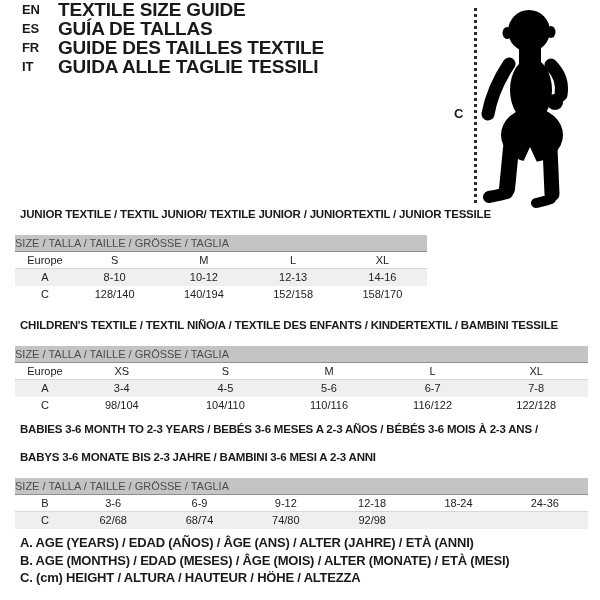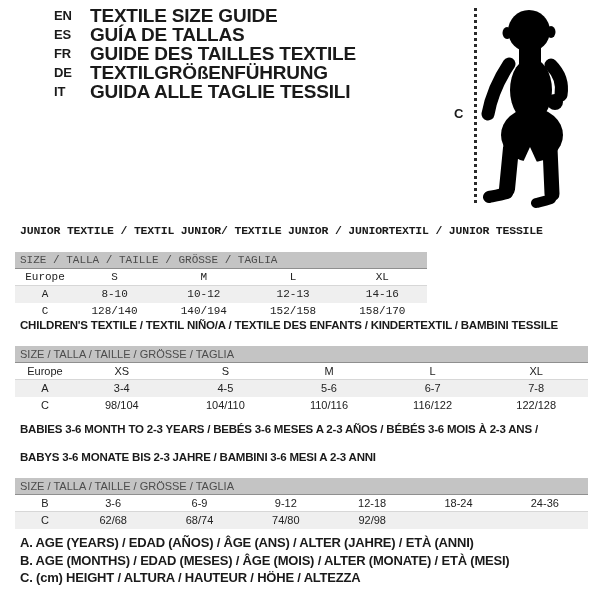--- a/index.html
+++ b/index.html
@@ -3,40 +3,40 @@
 <meta charset="utf-8">
 <style>
   * { margin:0; padding:0; box-sizing:border-box; }
   html,body { background:#fff; }
   .page {
     position:relative; width:600px; height:600px; background:#ffffff;
     font-family:"Liberation Sans", sans-serif; color:#1a1a1a; overflow:hidden;
   }
 
   
-  .lang-block { position:absolute; left:22px; top:6px;margin-left:32px; }
+  .lang-block { position:absolute; left:22px; top:0; }
   .lang-row { display:flex; height:19px; line-height:19px; }
   .lang-code { width:36px; font-weight:bold; font-size:13px; letter-spacing:-0.2px; }
   .lang-label { font-weight:bold; font-size:19px; letter-spacing:-0.2px; white-space:nowrap; }
 
   
   .dash-line { position:absolute; left:474px; top:8px; width:3px; height:198px;
     background:repeating-linear-gradient(to bottom,#2a2a2a 0 3px, transparent 3px 6px); }
   .c-label { position:absolute; left:454px; top:106px; font-weight:bold; font-size:13px; }
   .baby-svg { position:absolute; left:479px; top:8px; }
 
   
   .size-table { position:absolute; left:15px; }
-  #table-0 { top:224px; width:412px;font-family:Liberation Mono, monospace; }
+  #table-0 { top:207px; width:412px; }
   #table-1 { top:318px; width:573px; }
   #table-2 { top:422px; width:573px; }
   .tbl-title { font-weight:bold; font-size:11.5px; line-height:14px; margin:0 0 14px 5px;
     letter-spacing:-0.2px; white-space:nowrap; }
   .tbl-header { height:17px; line-height:16px; background:#c4c4c4; color:#4c4c4c;
-    font-size:11px; padding-left:5px; border-bottom:1px solid #8f8f8f; }
+    font-size:11px; border-bottom:1px solid #8f8f8f; }
   .tbl-row { display:grid; height:17px; line-height:17px; font-size:11px; color:#222; }
   .tbl-row.shaded { background:#efefef; }
   .tbl-row.divider { border-bottom:1px solid #d7d7d7; }
   .cell-label { padding-left:5px; text-align:center; }
   .cell-val { text-align:center; }
 
   
   .footnotes { position:absolute; left:20px; top:534px; }
   .footnote { font-weight:bold; font-size:13px; line-height:17.5px; letter-spacing:-0.2px; white-space:nowrap; }
 </style>
@@ -50,24 +50,20 @@
         <span class="lang-code">EN</span>
         <span class="lang-label">TEXTILE SIZE GUIDE</span>
       </div>
       <div class="lang-row">
         <span class="lang-code">ES</span>
         <span class="lang-label">GUÍA DE TALLAS</span>
       </div>
       <div class="lang-row">
         <span class="lang-code">FR</span>
         <span class="lang-label">GUIDE DES TAILLES TEXTILE</span>
-      </div>
-      <div class="lang-row">
-        <span class="lang-code">DE</span>
-        <span class="lang-label">TEXTILGRÖßENFÜHRUNG</span>
       </div>
       <div class="lang-row">
         <span class="lang-code">IT</span>
         <span class="lang-label">GUIDA ALLE TAGLIE TESSILI</span>
       </div>
     </div>
 
   <div class="dash-line"></div>
   <div class="c-label">C</div>
   <svg class="baby-svg" width="96" height="200" viewBox="0 0 96 200" xmlns="http://www.w3.org/2000/svg">

